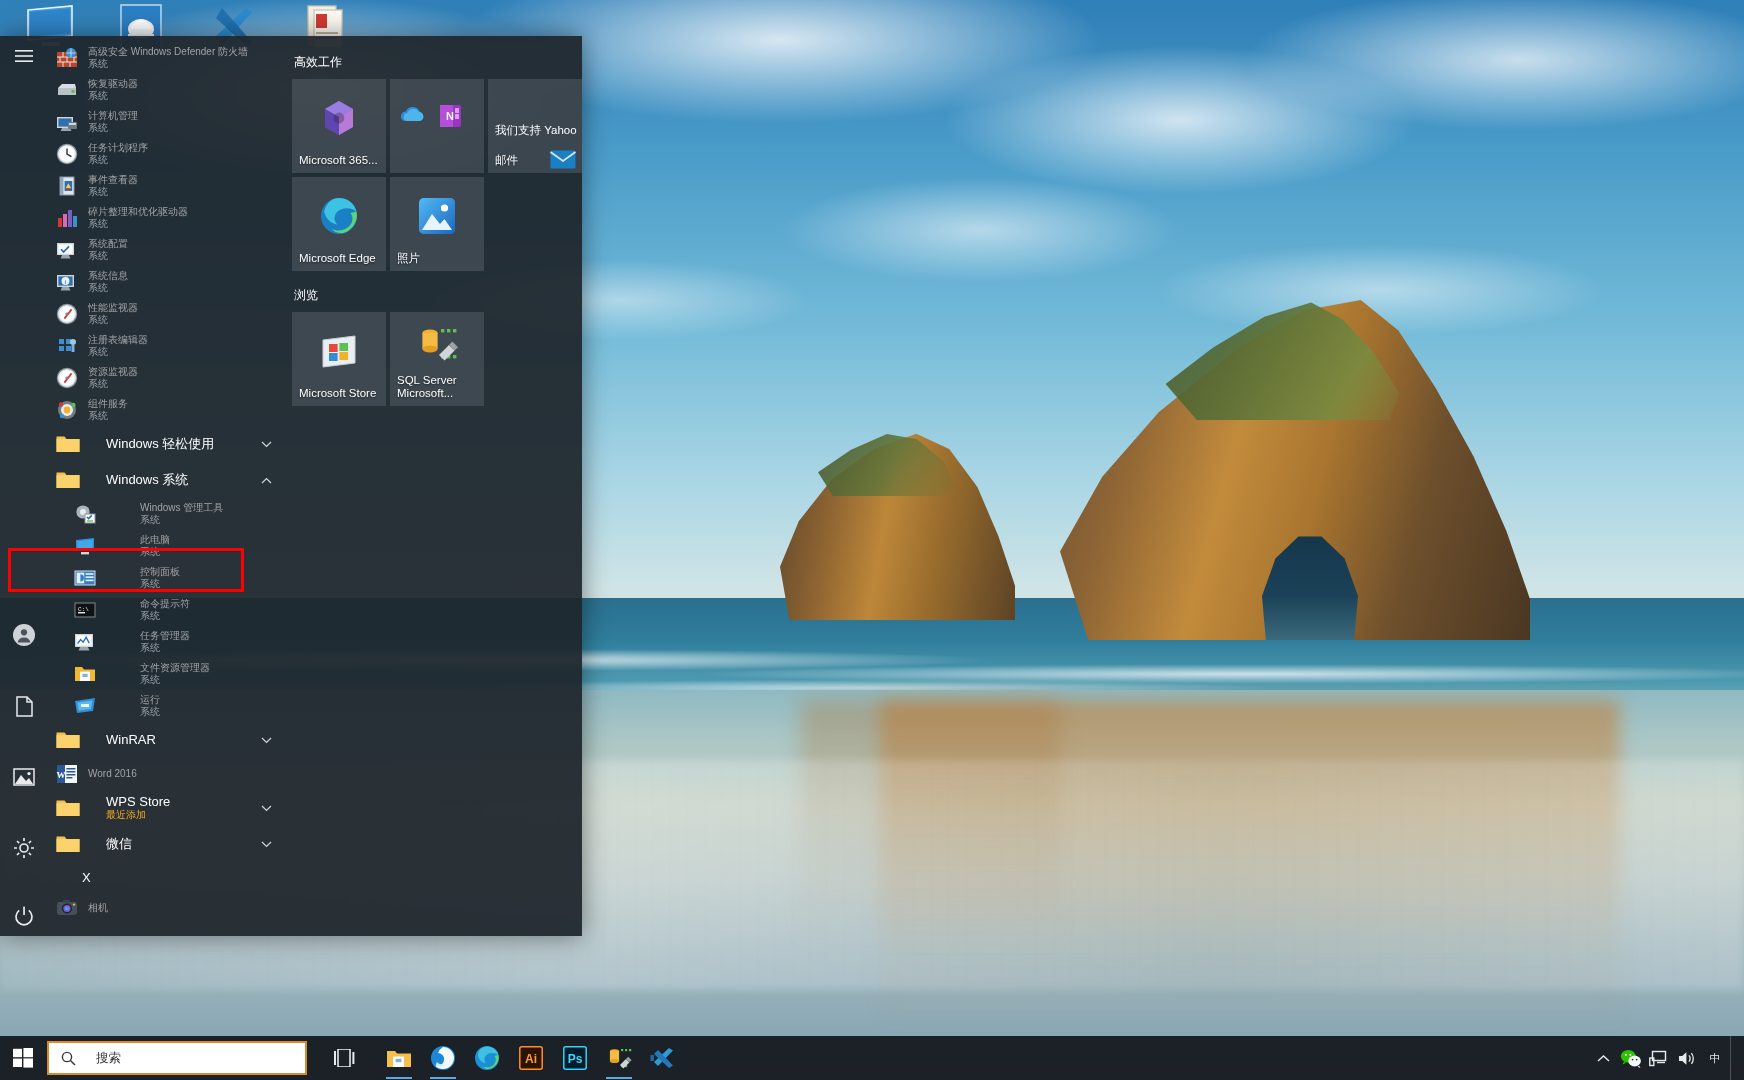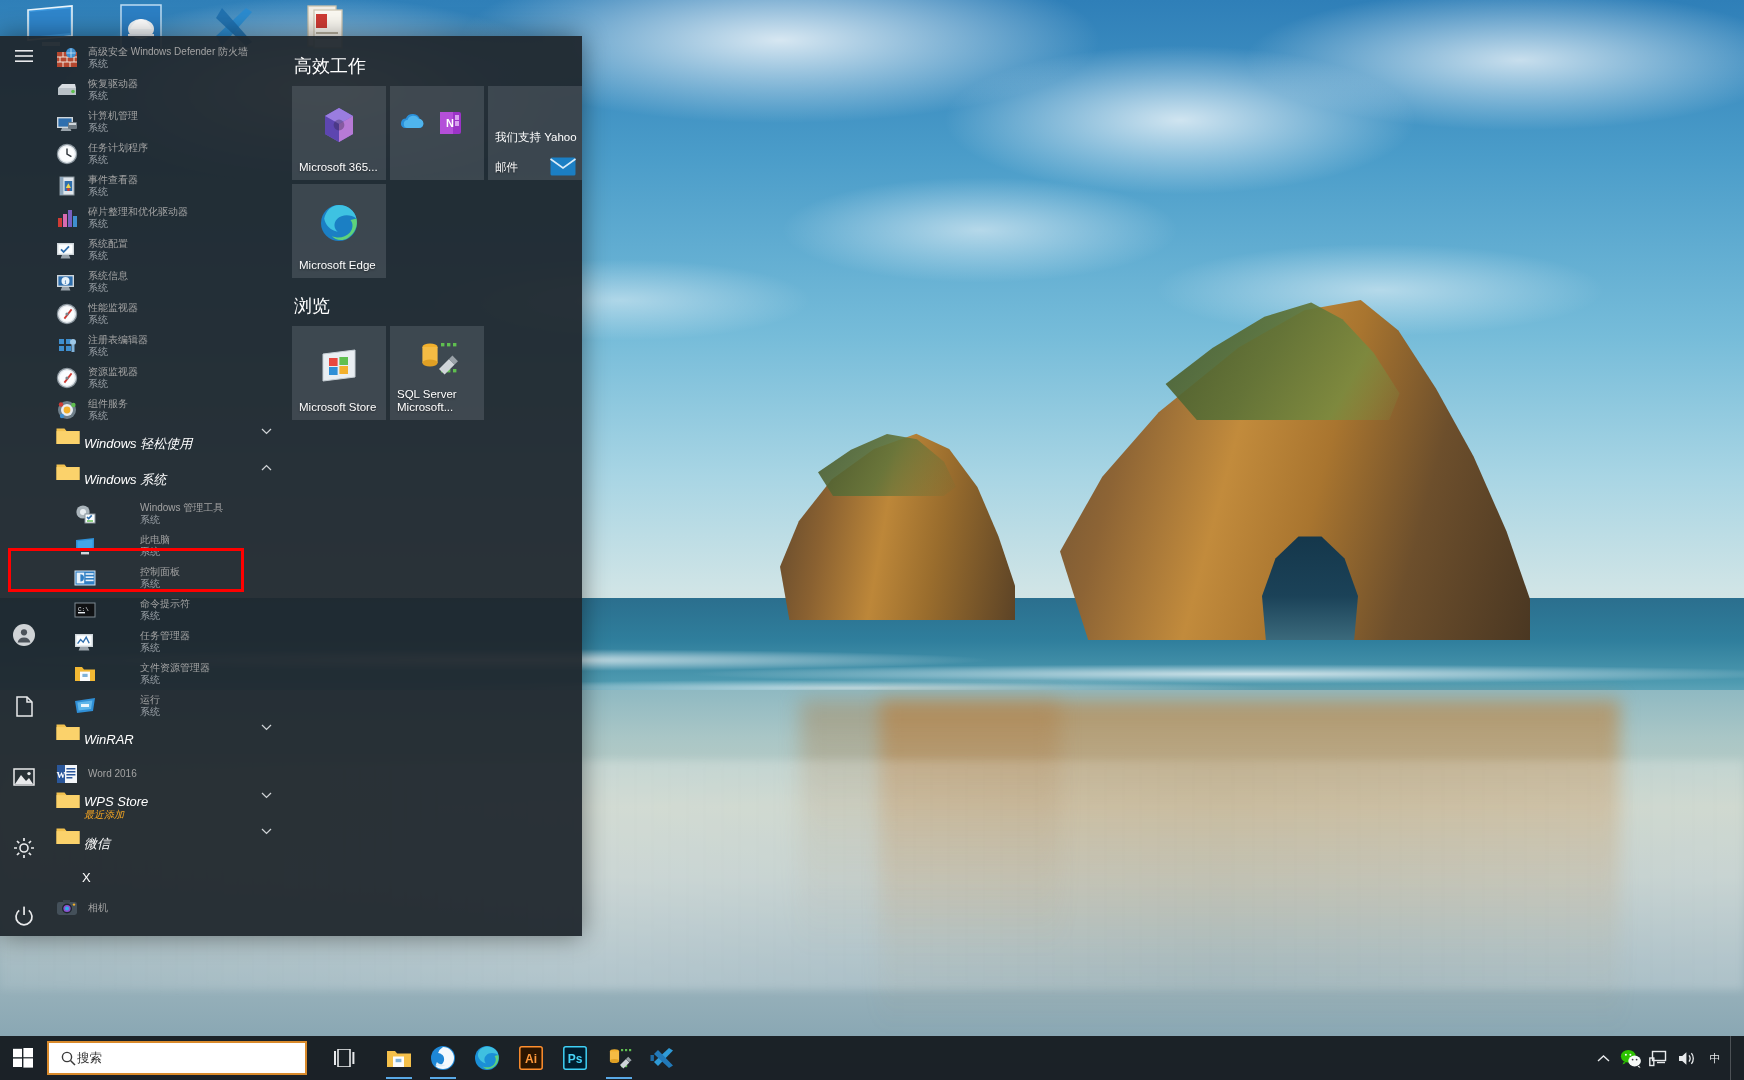--- a/index.html
+++ b/index.html
@@ -110,33 +110,33 @@
   .app-row{
     display:flex; align-items:center; gap:10px;
     height:32px; padding-left:8px; cursor:pointer;
   }
   .app-ico{ width:22px; height:22px; flex:0 0 22px; position:relative; }
   .app-txt{ display:flex; flex-direction:column; justify-content:center; line-height:1.05; min-width:0; }
   .app-name{ color:#a3a3a3; font-size:10px; white-space:nowrap; }
   .app-sub{ color:#9aa1a7; font-size:10px; margin-top:1px; }
   .app-sub.accent{ color:#f5a623; }
   .folder-row{
-    display:flex; gap:4px;
-    height:36px; padding-left:8px; cursor:pointer; position:relative;font-style:italic;
+    display:flex; align-items:center; gap:26px;
+    height:36px; padding-left:8px; cursor:pointer; position:relative;
   }
   .folder-ico{ width:24px; height:20px; flex:0 0 24px; position:relative; }
   .folder-name{ color:#fff; font-size:13px; }
   .chev{ position:absolute; right:12px; color:#cfd3d6; font-size:10px; }
   .indent{ padding-left:26px;gap:44px; }
   .letter-row{ height:30px; display:flex; align-items:center; padding-left:34px; color:#fff; font-size:13px; cursor:pointer; }
 
   .sm-tiles{
     flex:1 1 auto; padding:18px 0 0 8px; position:relative; overflow:hidden;
   }
-  .tile-group-title{ color:#fff; font-size:18px; margin:0 0 8px 2px; }
+  .tile-group-title{ color:#fff; font-size:12px; margin:0 0 8px 2px; }
   .tile-grid{ display:flex; flex-wrap:wrap; gap:4px; margin-bottom:16px; }
   .tile{
     background:rgba(112,120,128,.34);
     position:relative; cursor:pointer;
   }
   .tile.med{ width:94px; height:94px; }
   .tile-label{
     position:absolute; left:7px; bottom:6px; right:5px;
     color:#fff; font-size:11.5px; line-height:1.15;
     text-shadow:0 1px 2px rgba(0,0,0,.55);
@@ -157,21 +157,21 @@
     position:absolute; left:0; bottom:0; width:1744px; height:44px;
     background:rgba(23,28,33,.96);
     display:flex; align-items:center;
   }
   #start-btn{
     width:46px; height:44px; display:flex; align-items:center; justify-content:center; cursor:pointer;
   }
   #searchbox{
     width:260px; height:34px; margin-left:1px;
     background:#fff; border:2px solid #d98a2b;
-    display:flex; align-items:center; gap:1px; padding-left:12px;
+    display:flex; align-items:center; gap:20px; padding-left:12px;
     cursor:text;
   }
   #searchbox .ph{ color:#333; font-size:12.5px; }
   .tb-btn{ width:44px; height:44px; display:flex; align-items:center; justify-content:center; cursor:pointer; position:relative; }
   .tb-btn.active::after{
     content:""; position:absolute; left:9px; right:9px; bottom:1px; height:2px; background:#5aa9e6;
   }
   #tray{ margin-left:auto; display:flex; align-items:center; gap:2px; padding-right:6px; height:44px; }
   .tray-ico{ width:26px; height:44px; display:flex; align-items:center; justify-content:center; color:#e8eaec; cursor:pointer; }
   #show-desktop{ width:8px; height:44px; border-left:1px solid rgba(255,255,255,.22); cursor:pointer; }
@@ -643,20 +643,35 @@
           <div style="position: absolute; left: 7px; top: 22px; right: 4px; color: rgb(255, 255, 255); font-size: 11.5px; margin-top: 22px;">我们支持 Yahoo</div>
           <div class="tile-label">邮件</div>
         </div>
         <div class="tile med">
           <div class="tile-glyph"><svg width="40" height="40" viewBox="0 0 40 40">
               <circle cx="20" cy="20" r="18" fill="#1b7fc4"></circle>
               <path d="M20 2c9 0 16 6 17.4 13.5-5.5-4.2-14.2-4.6-19.3.5-3.9 3.9-3.2 9.8.6 12.8C11.4 27.6 6.2 22 5.2 15.6 6.8 7.8 12.8 2 20 2z" fill="#3ec2e2"></path>
               <path d="M37.5 15.5c1.6 7.2-1.6 15-8.6 19.4-5.6 3.5-12.8 2.2-16-2 5.6 2.8 13.4 1.6 17.8-3.2 3.4-3.6 3.8-9.4.8-12.8z" fill="#5fd37a"></path>
             </svg></div>
           <div class="tile-label">Microsoft Edge</div>
+        </div>
+        <div class="tile med">
+          <div class="tile-glyph"><svg width="40" height="40" viewBox="0 0 40 40">
+              <rect x="2" y="2" width="36" height="36" rx="5" fill="#2e8fe0"></rect>
+              <rect x="2" y="2" width="36" height="36" rx="5" fill="url(#pg)"></rect>
+              <defs>
+                <linearGradient id="pg" x1="0" y1="0" x2="1" y2="1">
+                  <stop offset="0" stop-color="#53b9f5"></stop>
+                  <stop offset="1" stop-color="#1a68c0"></stop>
+                </linearGradient>
+              </defs>
+              <circle cx="27.5" cy="12" r="3.6" fill="#fff"></circle>
+              <path d="M5 34 L15 18 L23 28 L27.5 23 L35 34 Z" fill="#e8f4fd"></path>
+            </svg></div>
+          <div class="tile-label">照片</div>
         </div>
       </div>
       <div class="tile-group-title">浏览</div>
       <div class="tile-grid">
         <div class="tile med">
           <div class="tile-glyph"><svg width="40" height="40" viewBox="0 0 40 40">
               <path d="M4 9 L36 5 L36 32 L4 36 Z" fill="#e9eef2"></path>
               <path d="M4 9 L36 5 L36 32 L4 36 Z" fill="none" stroke="#c6ced4" stroke-width="1"></path>
               <rect x="10" y="13" width="8.6" height="8" fill="#e8473f"></rect>
               <rect x="20.4" y="12" width="8.6" height="8" fill="#5fbf4f"></rect>

